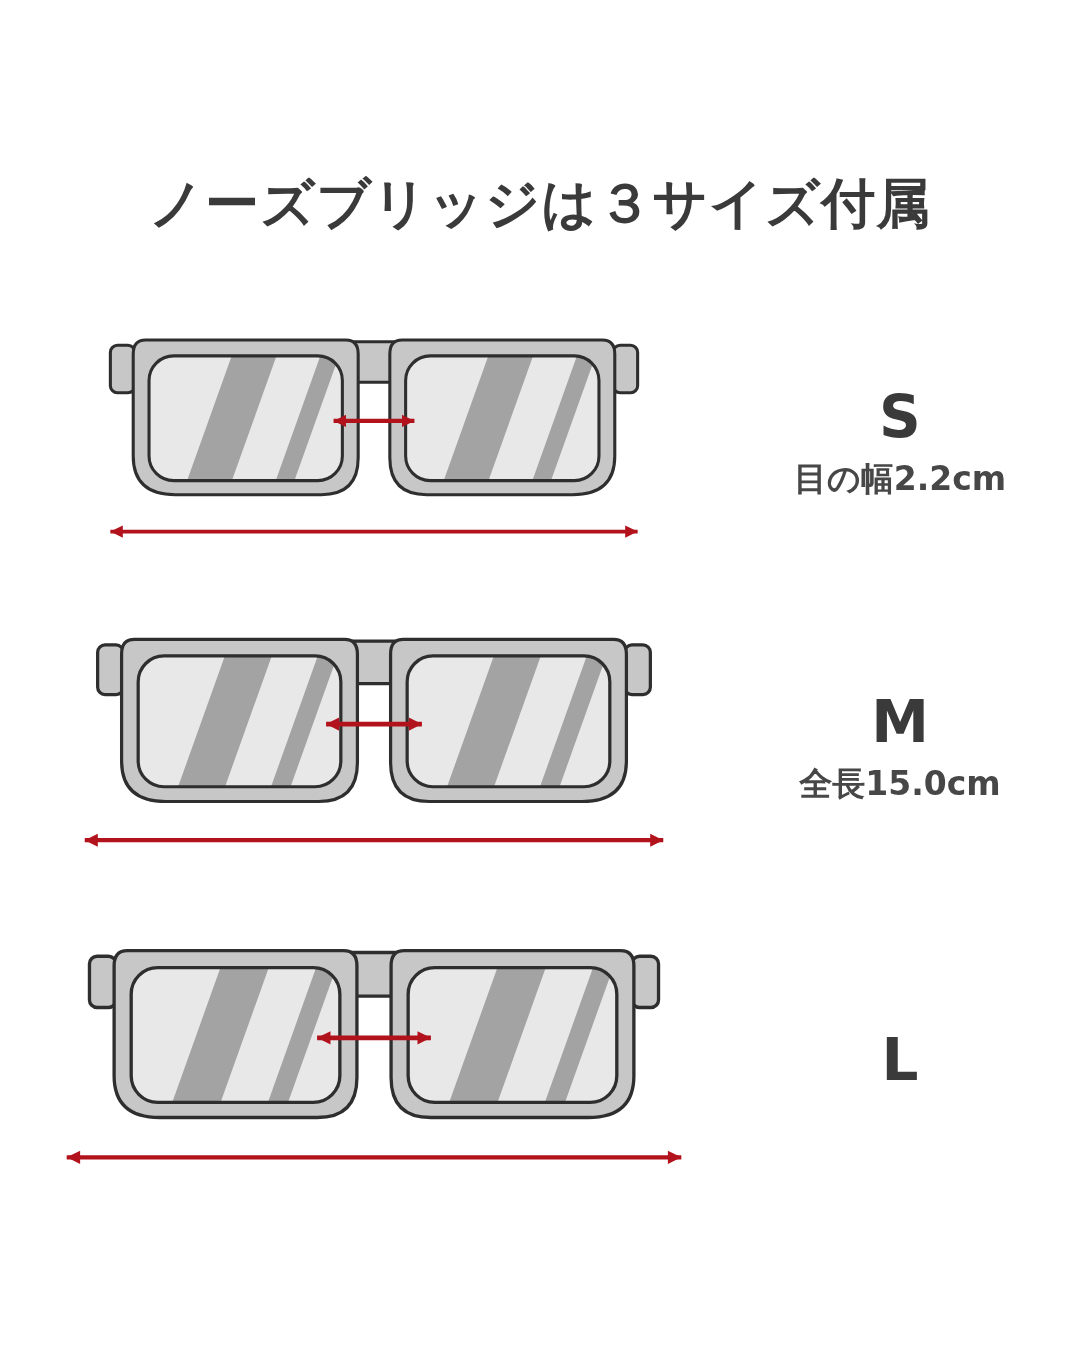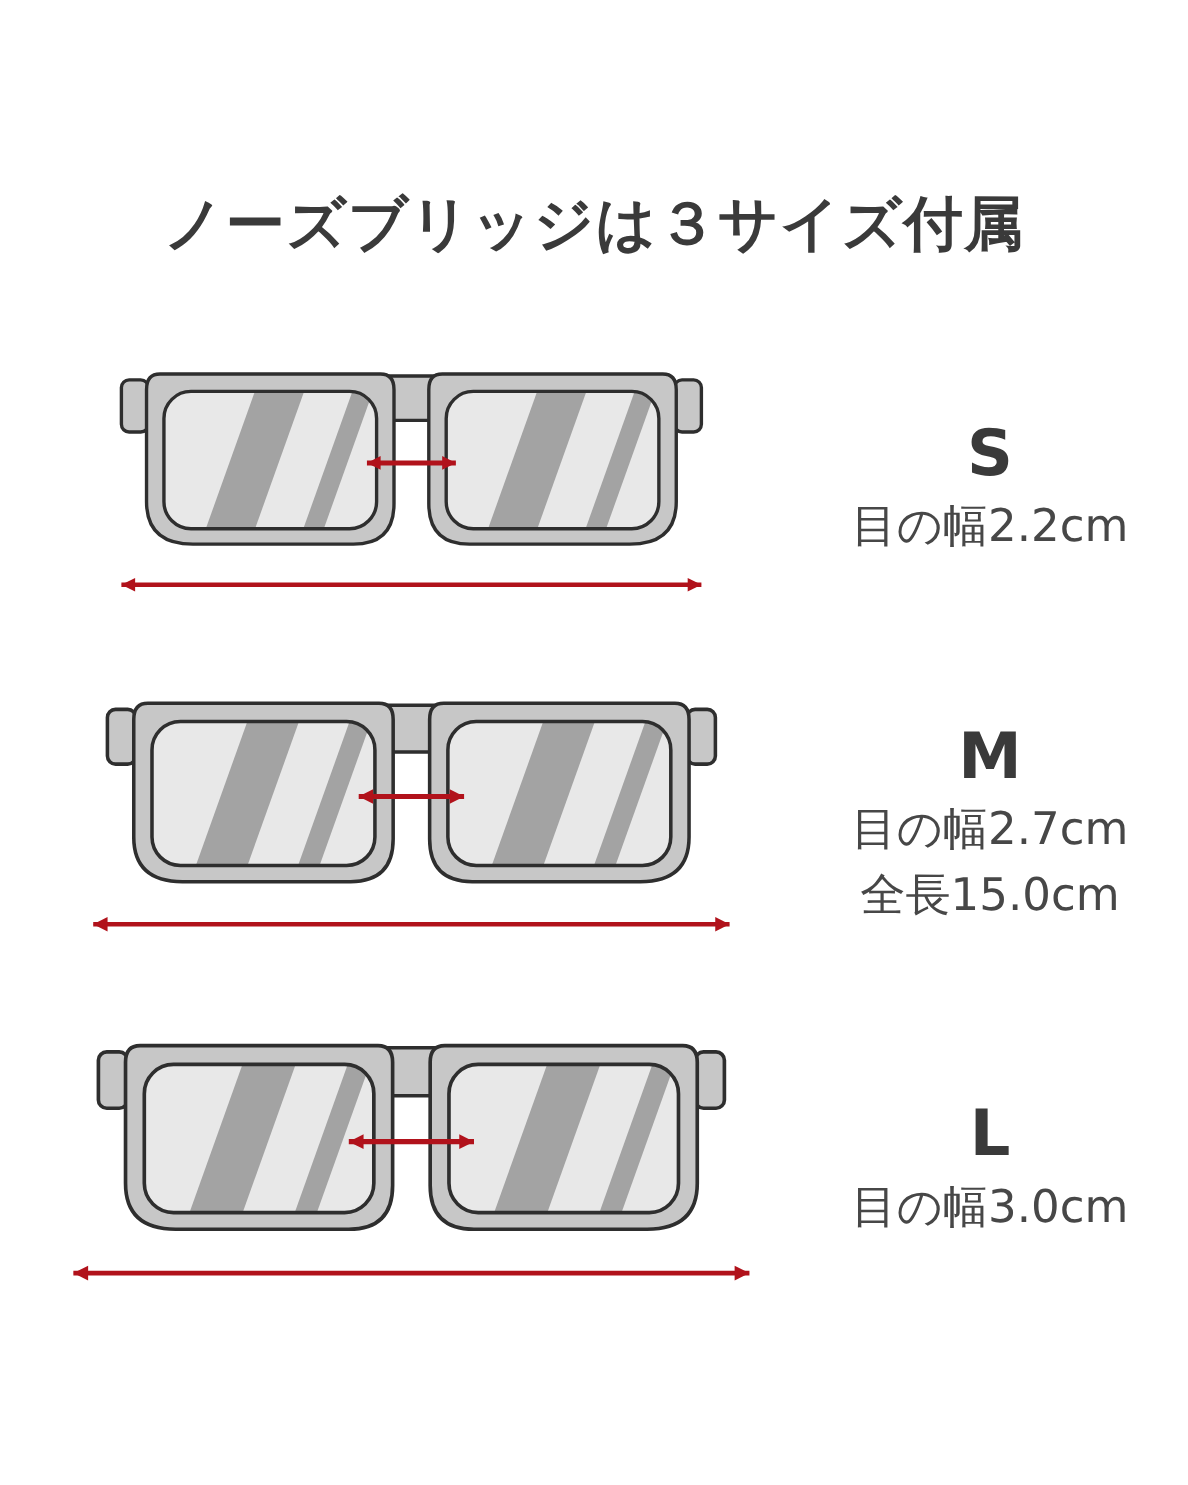--- a/index.html
+++ b/index.html
@@ -30,21 +30,21 @@
   .graphic { width: 692px; display: flex; justify-content: center; }
   .svg-s { width: 580px; height: auto; display: block; }
   .svg-m { width: 608px; height: auto; display: block; }
   .svg-l { width: 626px; height: auto; display: block; }
 
   .info { flex: 1; text-align: center; color: var(--body-text, #474747); }
   .size-letter {
     font-size: 58px; font-weight: 700; line-height: 1.15;
     color: var(--title-text, #3f3f3f); margin-bottom: 4px;
   }
-  .measure { font-size: 41px; font-weight: 400; line-height: 1.45; }
+  .measure { font-size: 33px; font-weight: 700; line-height: 1.45; }
 
   
   .defs-svg { position: absolute; width: 0; height: 0; overflow: hidden; }
   svg .frame { fill: var(--frame, #c7c7c7); stroke: var(--outline, #2e2e2e); stroke-width: 3.5; }
   svg .lensfill { fill: var(--lens, #e8e8e8); }
   svg .lensedge { fill: none; stroke: var(--outline, #2e2e2e); stroke-width: 3.5; }
   svg .stripe { stroke: var(--stripe, #a3a3a3); }
   svg .sw { stroke-width: 48; }
   svg .sn { stroke-width: 20; }
   svg .arrow { stroke: var(--arrow, #b1121b); stroke-width: 5; }
@@ -112,33 +112,31 @@
     <div class="row">
       <div class="graphic">
         <svg class="svg-m" viewBox="0 0 660 252">
           <use href="#g-glasses" x="0" y="0" width="660" height="190"></use>
           <line class="arrow" x1="278" y1="100" x2="382" y2="100" marker-start="url(#ah)" marker-end="url(#ah)"></line>
           <line class="arrow long" x1="16" y1="226" x2="644" y2="226" marker-start="url(#ah)" marker-end="url(#ah)"></line>
         </svg>
       </div>
       <div class="info">
         <div class="size-letter">M</div>
-        <div class="measure">目の幅2.7cm</div>
         <div class="measure">全長15.0cm</div>
       </div>
     </div>
 
     <div class="row">
       <div class="graphic">
         <svg class="svg-l" viewBox="0 0 660 252">
           <use href="#g-glasses" x="0" y="0" width="660" height="190"></use>
           <line class="arrow" x1="270" y1="100" x2="390" y2="100" marker-start="url(#ah)" marker-end="url(#ah)"></line>
           <line class="arrow long" x1="6" y1="226" x2="654" y2="226" marker-start="url(#ah)" marker-end="url(#ah)"></line>
         </svg>
       </div>
       <div class="info">
         <div class="size-letter">L</div>
-        <div class="measure">目の幅3.0cm</div>
       </div>
     </div>
 
   </div>
 </div>
 
 </body></html>

